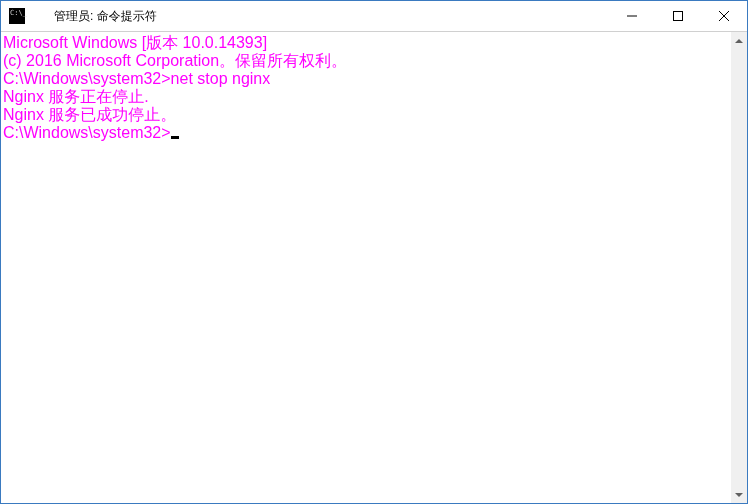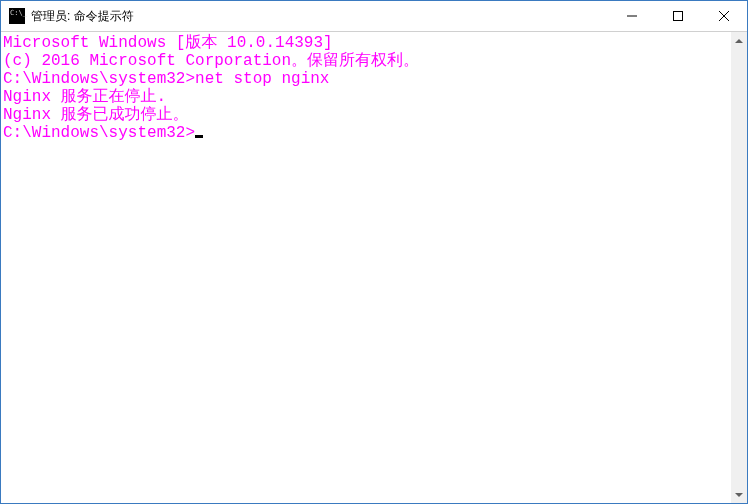--- a/index.html
+++ b/index.html
@@ -10,20 +10,21 @@
       background: #fff;
       overflow: hidden;
       border: 1px solid #3a7ac0;
     }
     .titlebar {
       height: 31px;
       background: #fff;
       display: flex;
       align-items: center;
       border-bottom: 1px solid #d0d0d0;
+      gap: 23px;
     }
     .titlebar-icon {
       width: 16px;
       height: 16px;
       margin-left: 8px;
       margin-right: 6px;
       background: #000;
       position: relative;
       display: inline-block;
     }
@@ -62,21 +63,21 @@
     .titlebar-btn svg { width: 10px; height: 10px; }
     .terminal-wrap {
       position: relative;
       height: calc(100% - 31px);
       display: flex;
     }
     .terminal {
       flex: 1;
       background: #fff;
       color: #ff00ff;
-      font-family: Liberation Mono, monospace;
+      font-family: Liberation Sans, sans-serif;
       font-size: 16px;
       line-height: 18px;
       padding: 2px 0 4px 2px;
       white-space: pre;
       overflow: hidden;
     }
     .scrollbar {
       width: 17px;
       background: #f0f0f0;
       display: flex;

